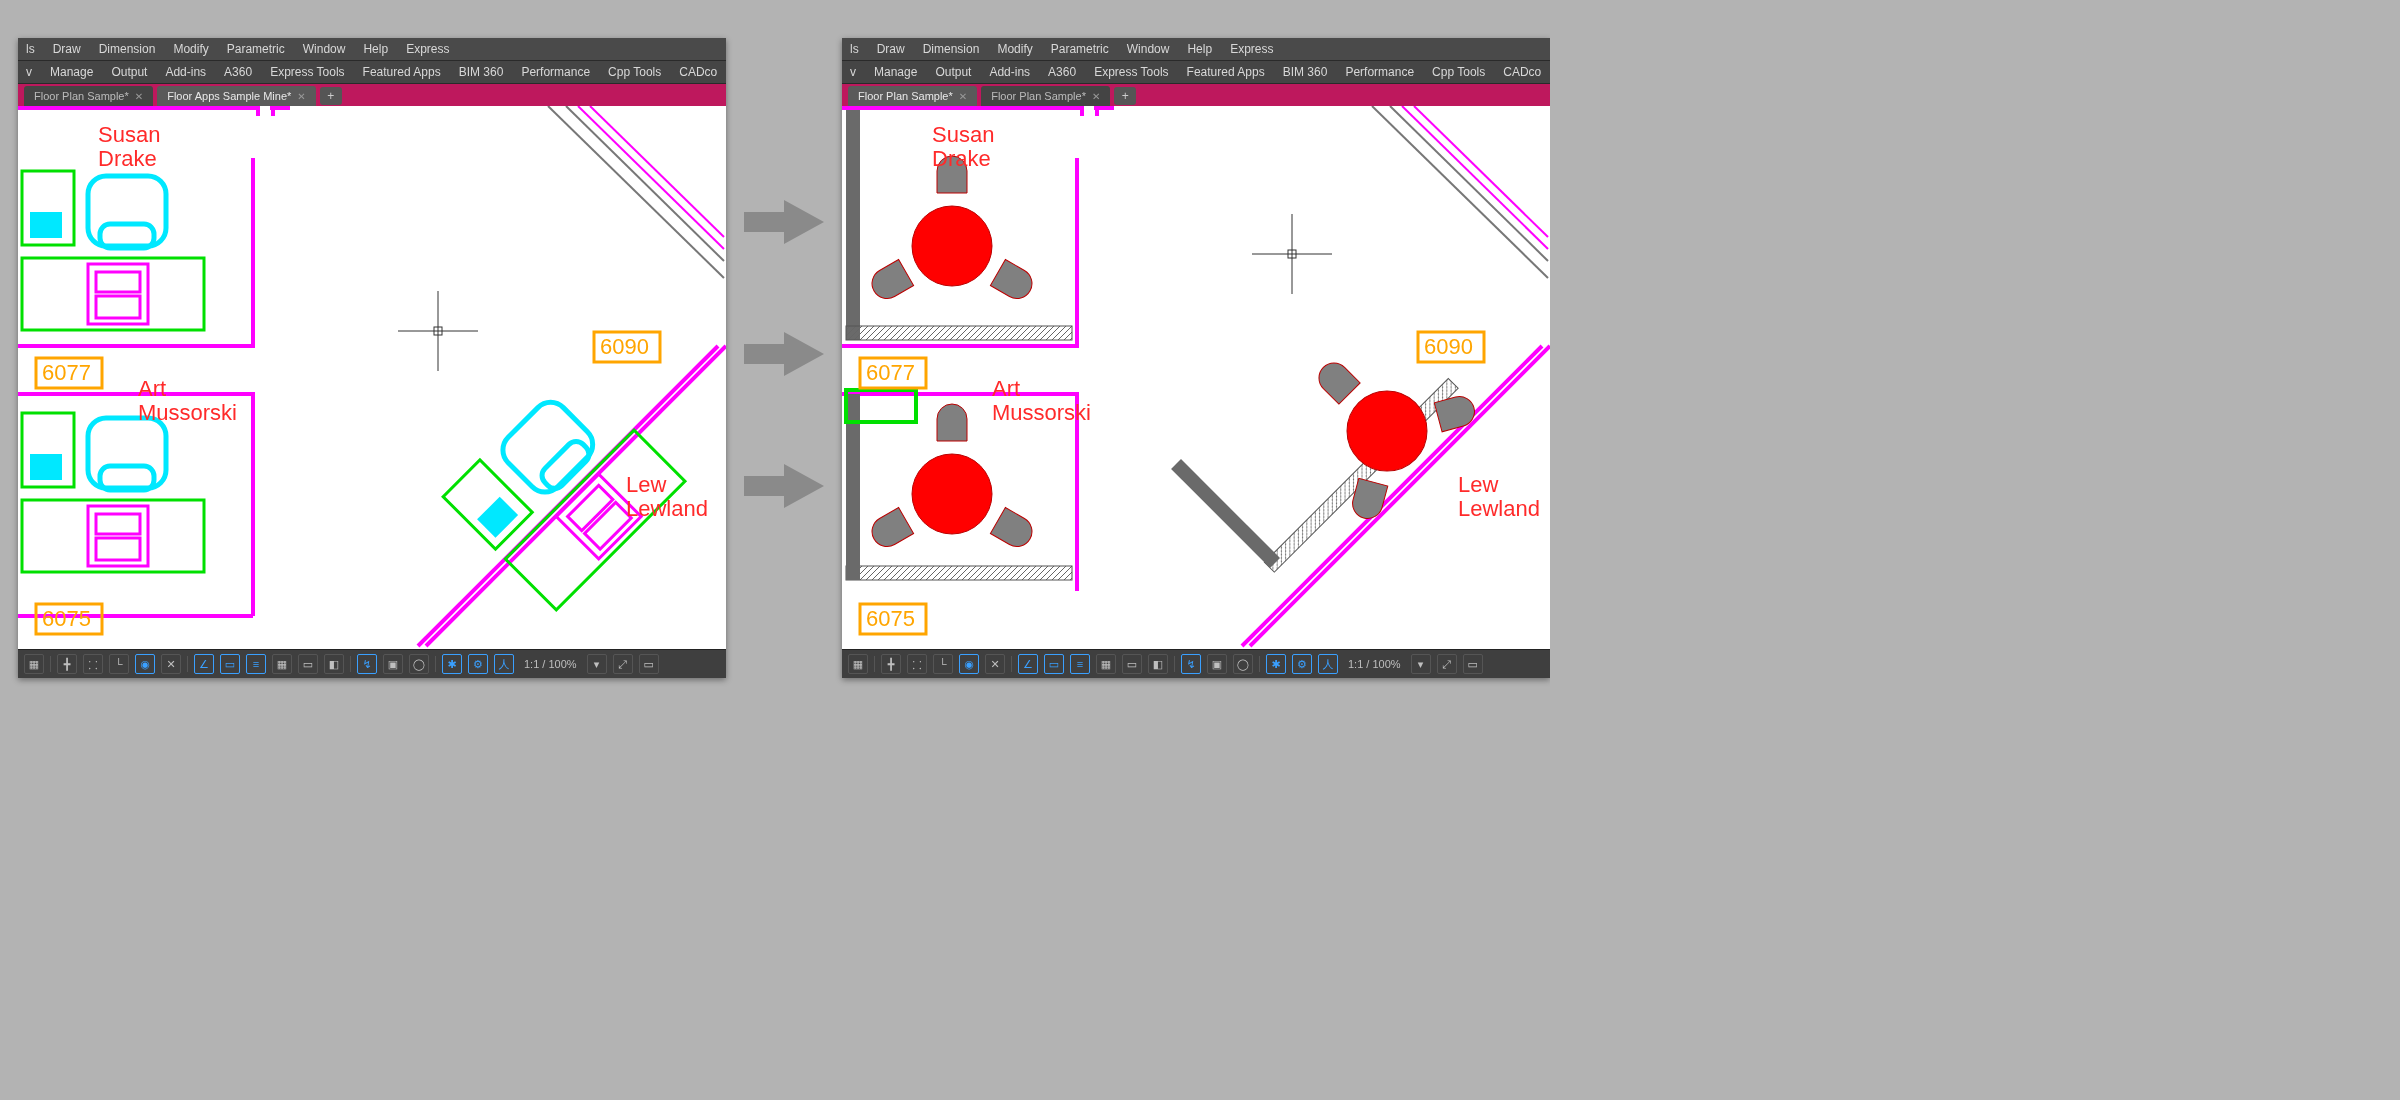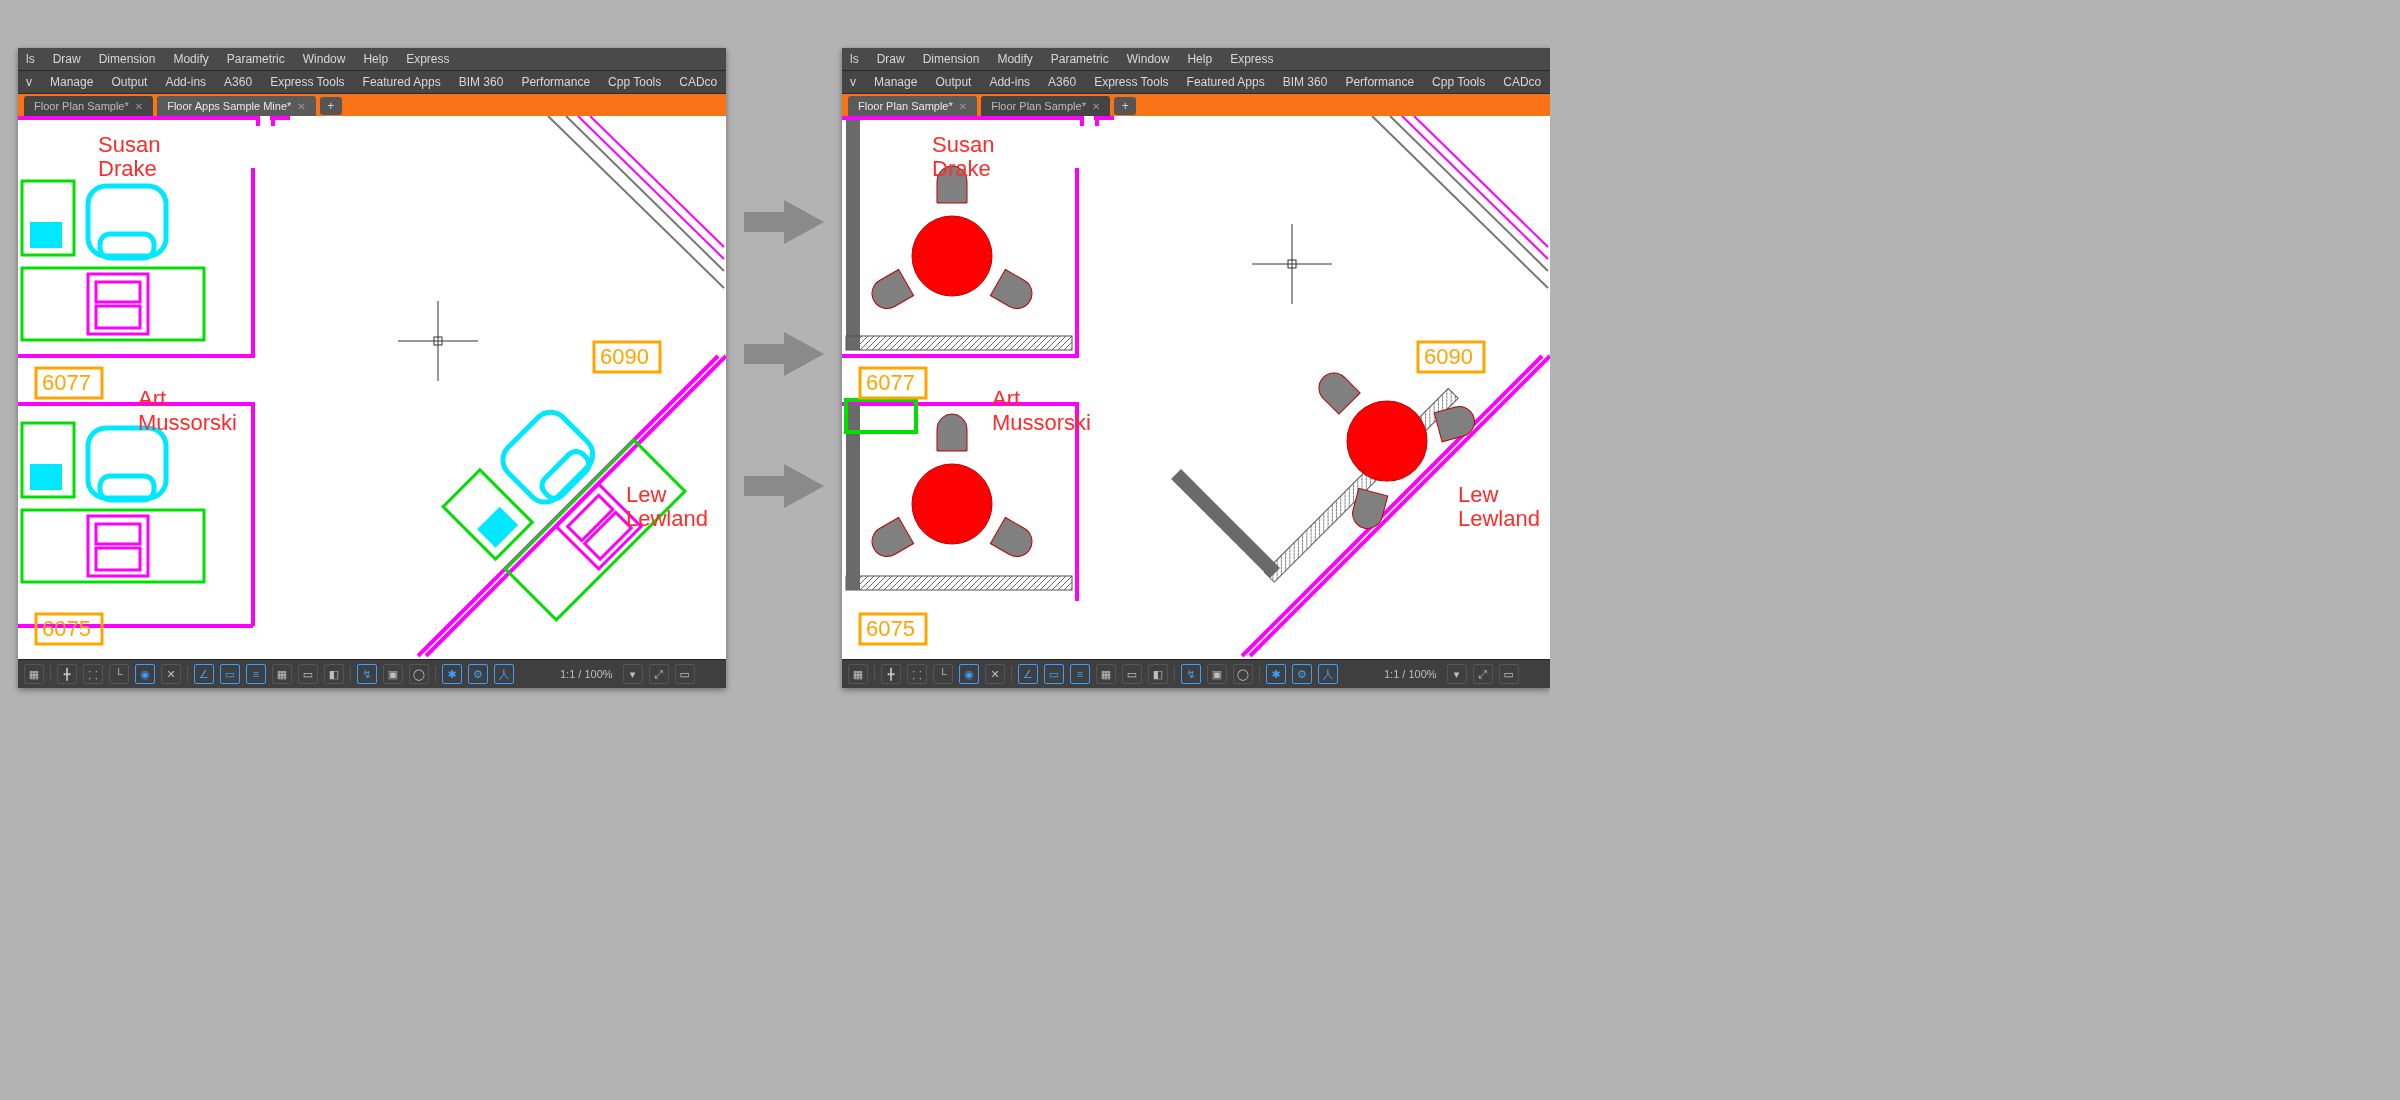--- a/index.html
+++ b/index.html
@@ -8,21 +8,21 @@
     font-family: "Segoe UI", Arial, sans-serif;
     font-size: 12px;
     color: #ccc;
     width: 1550px;
     height: 710px;
     overflow: hidden;
     position: relative;
   }
   .window {
     position: absolute;
-    top: 48px;
+    top: 38px;
     width: 708px;
     height: 640px;
     background: #3b3b3b;
     box-shadow: 0 2px 6px rgba(0,0,0,0.4);
     overflow: hidden;
   }
   .window.left { left: 18px; }
   .window.right { left: 842px; }
 
   .menubar, .ribbon {
@@ -38,21 +38,21 @@
     white-space: nowrap;
     overflow: hidden;
   }
   .ribbon { background: #454545; }
   .menubar span, .ribbon span { cursor: default; }
 
   .tabbar {
     display: flex;
     align-items: center;
     height: 24px;
-    background: #f97316;
+    background: #be185d;
     border-bottom: 1px solid #222;
     padding-left: 6px;
     gap: 4px;
   }
   .doc-tab {
     display: flex;
     align-items: center;
     gap: 6px;
     height: 20px;
     padding: 0 10px;
@@ -91,21 +91,21 @@
     font-size: 11px;
   }
   .statusbar .sep { width: 1px; height: 16px; background: #555; }
   .statusbar .ic {
     width: 18px; height: 18px;
     display: flex; align-items: center; justify-content: center;
     border: 1px solid #555; border-radius: 2px;
     font-size: 11px;
   }
   .statusbar .ic.on { border-color: #3aa0ff; color: #3aa0ff; }
-  .statusbar .txt { padding: 0 4px; margin-left: 36px; }
+  .statusbar .txt { padding: 0 4px; }
 
   .arrow {
     position: absolute;
     left: 744px;
     width: 80px; height: 44px;
   }
   .arrow.a1 { top: 200px; }
   .arrow.a2 { top: 332px; }
   .arrow.a3 { top: 464px; }
 

